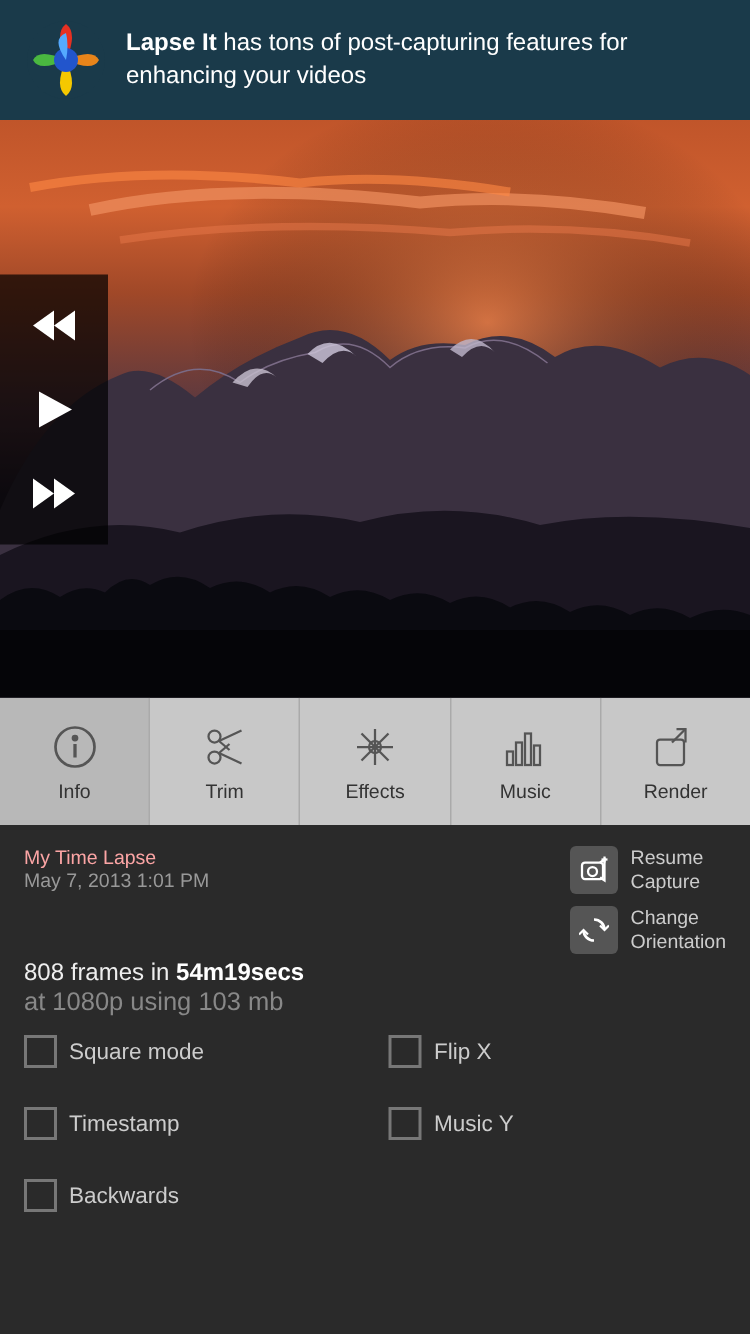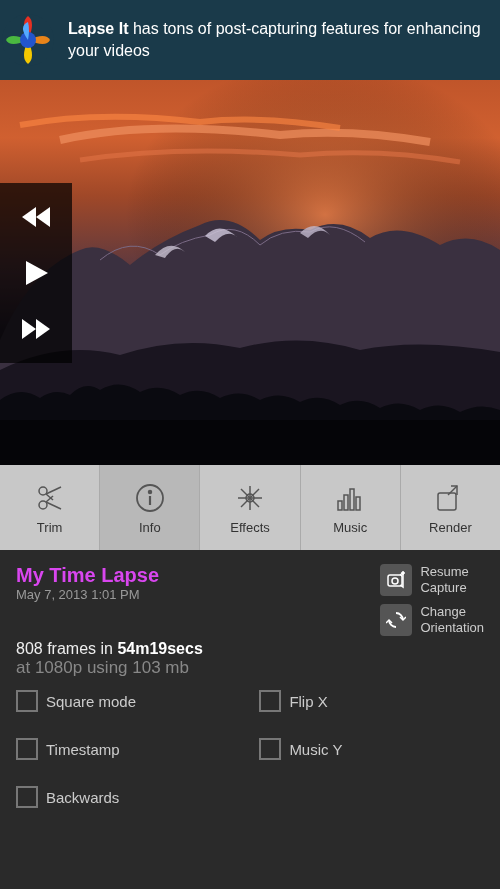--- a/index.html
+++ b/index.html
@@ -11,21 +11,21 @@
       background: #2a2a2a;
     }
 
     
     #header-banner {
       width: 500px;
       height: 80px;
       background: #1a3a4a;
       display: flex;
       align-items: center;
-      padding: 0 0;
+      padding: 0 16px;
       gap: 12px;
     }
     #logo-container {
       width: 56px;
       height: 56px;
       flex-shrink: 0;
     }
     #logo-svg {
       width: 56px;
       height: 56px;
@@ -153,23 +153,23 @@
     }
 
     
     #title-row {
       display: flex;
       justify-content: space-between;
       align-items: flex-start;
       margin-bottom: 4px;
     }
     #project-title {
-      color: #d946ef;
-      font-size: 20px;
-      font-weight: bold;
+      color: #fca5a5;
+      font-size: 13px;
+      font-weight: normal;
     }
     #project-date {
       color: #999;
       font-size: 13px;
       margin-bottom: 4px;
     }
 
     
     #right-actions {
       display: flex;
@@ -343,44 +343,44 @@
       <svg viewBox="0 0 32 32" xmlns="http://www.w3.org/2000/svg">
         <polygon points="2,6 16,16 2,26" fill="white"></polygon>
         <polygon points="16,6 30,16 16,26" fill="white"></polygon>
       </svg>
     </div>
   </div>
 </div>
 
 <div id="toolbar">
 
+  <div class="toolbar-item active">
+    <div class="toolbar-icon">
+      <svg viewBox="0 0 30 30" xmlns="http://www.w3.org/2000/svg">
+        <circle cx="15" cy="15" r="13" stroke="#555" stroke-width="1.8" fill="none"></circle>
+        <line x1="15" y1="13" x2="15" y2="22" stroke="#555" stroke-width="2.2"></line>
+        <circle cx="15" cy="9" r="1.5" fill="#555"></circle>
+      </svg>
+    </div>
+    <span class="toolbar-label">Info</span>
+  </div>
+
   <div class="toolbar-item">
     <div class="toolbar-icon">
       <svg viewBox="0 0 30 30" xmlns="http://www.w3.org/2000/svg">
 
         <circle cx="8" cy="8" r="4" stroke="#555" stroke-width="1.5" fill="none"></circle>
         <circle cx="8" cy="22" r="4" stroke="#555" stroke-width="1.5" fill="none"></circle>
         <line x1="11" y1="11" x2="26" y2="4" stroke="#555" stroke-width="1.5"></line>
         <line x1="11" y1="19" x2="26" y2="26" stroke="#555" stroke-width="1.5"></line>
         <line x1="11" y1="11" x2="18" y2="17" stroke="#555" stroke-width="1.5"></line>
         <line x1="18" y1="13" x2="11" y2="19" stroke="#555" stroke-width="1.5"></line>
       </svg>
     </div>
     <span class="toolbar-label">Trim</span>
-  </div>
-
-  <div class="toolbar-item active">
-    <div class="toolbar-icon">
-      <svg viewBox="0 0 30 30" xmlns="http://www.w3.org/2000/svg">
-        <circle cx="15" cy="15" r="13" stroke="#555" stroke-width="1.8" fill="none"></circle>
-        <line x1="15" y1="13" x2="15" y2="22" stroke="#555" stroke-width="2.2"></line>
-        <circle cx="15" cy="9" r="1.5" fill="#555"></circle>
-      </svg>
-    </div>
-    <span class="toolbar-label">Info</span>
   </div>
 
   <div class="toolbar-item">
     <div class="toolbar-icon">
       <svg viewBox="0 0 30 30" xmlns="http://www.w3.org/2000/svg">
 
         <line x1="15" y1="3" x2="15" y2="27" stroke="#555" stroke-width="1.5"></line>
         <line x1="3" y1="15" x2="27" y2="15" stroke="#555" stroke-width="1.5"></line>
         <line x1="6" y1="6" x2="24" y2="24" stroke="#555" stroke-width="1.5"></line>
         <line x1="24" y1="6" x2="6" y2="24" stroke="#555" stroke-width="1.5"></line>

